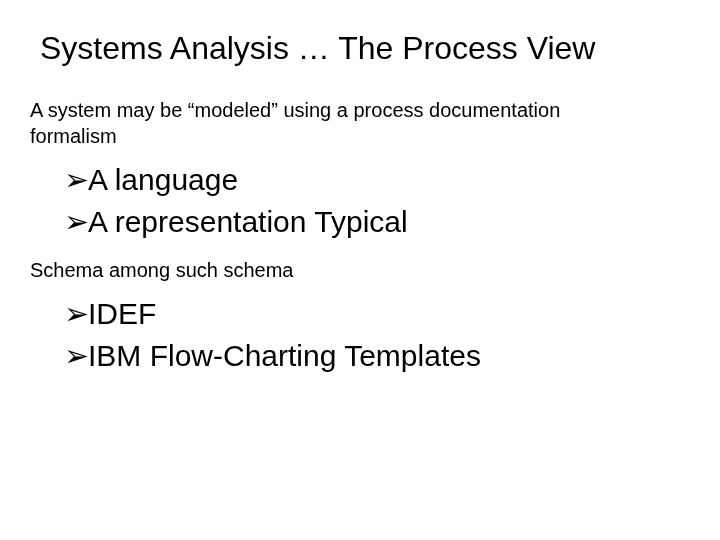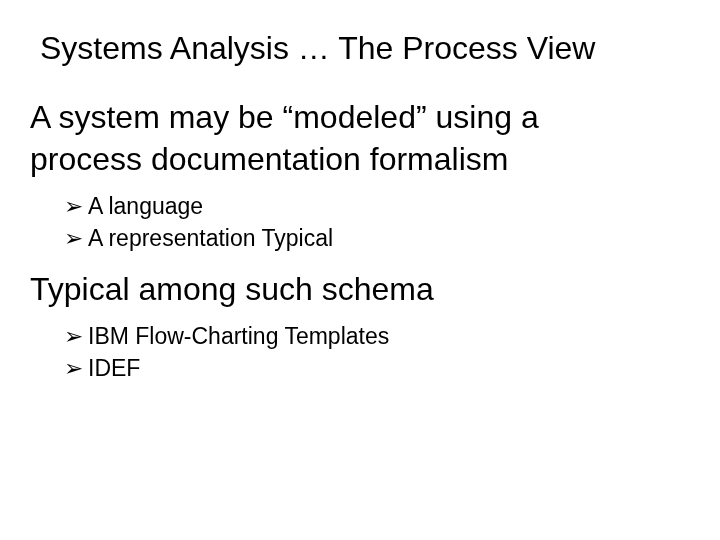--- a/index.html
+++ b/index.html
@@ -16,31 +16,31 @@
     height: 540px;
     box-sizing: border-box;
     padding: 30px 30px 30px 30px;
   }
   .title {
     font-size: 32px;
     margin: 0 0 30px 10px;
     font-weight: normal;
   }
   .body-text {
-    font-size: 32px;
+    font-size: 20px;
     margin: 0 0 10px 0;
     line-height: 1.3;
   }
   .bullet-list {
     margin: 0 0 14px 34px;
     padding: 0;
     list-style: none;
   }
   .bullet-list li {
-    font-size: 23px;
+    font-size: 30px;
     line-height: 1.4;
     position: relative;
     padding-left: 24px;
   }
   .bullet-list li::before {
     content: "➢";
     position: absolute;
     left: 0;
     top: 0;
   }
@@ -51,19 +51,19 @@
 <div class="slide">
   <h1 class="title">Systems Analysis … The Process View</h1>
 
   <p class="body-text">A system may be “modeled” using a process documentation formalism</p>
 
   <ul class="bullet-list">
     <li>A language</li>
     <li>A representation Typical</li>
   </ul>
 
-  <p class="body-text">Typical among such schema</p>
+  <p class="body-text">Schema among such schema</p>
 
   <ul class="bullet-list">
+    <li>IDEF</li>
     <li>IBM Flow-Charting Templates</li>
-    <li>IDEF</li>
   </ul>
 </div>
 
 </body></html>

